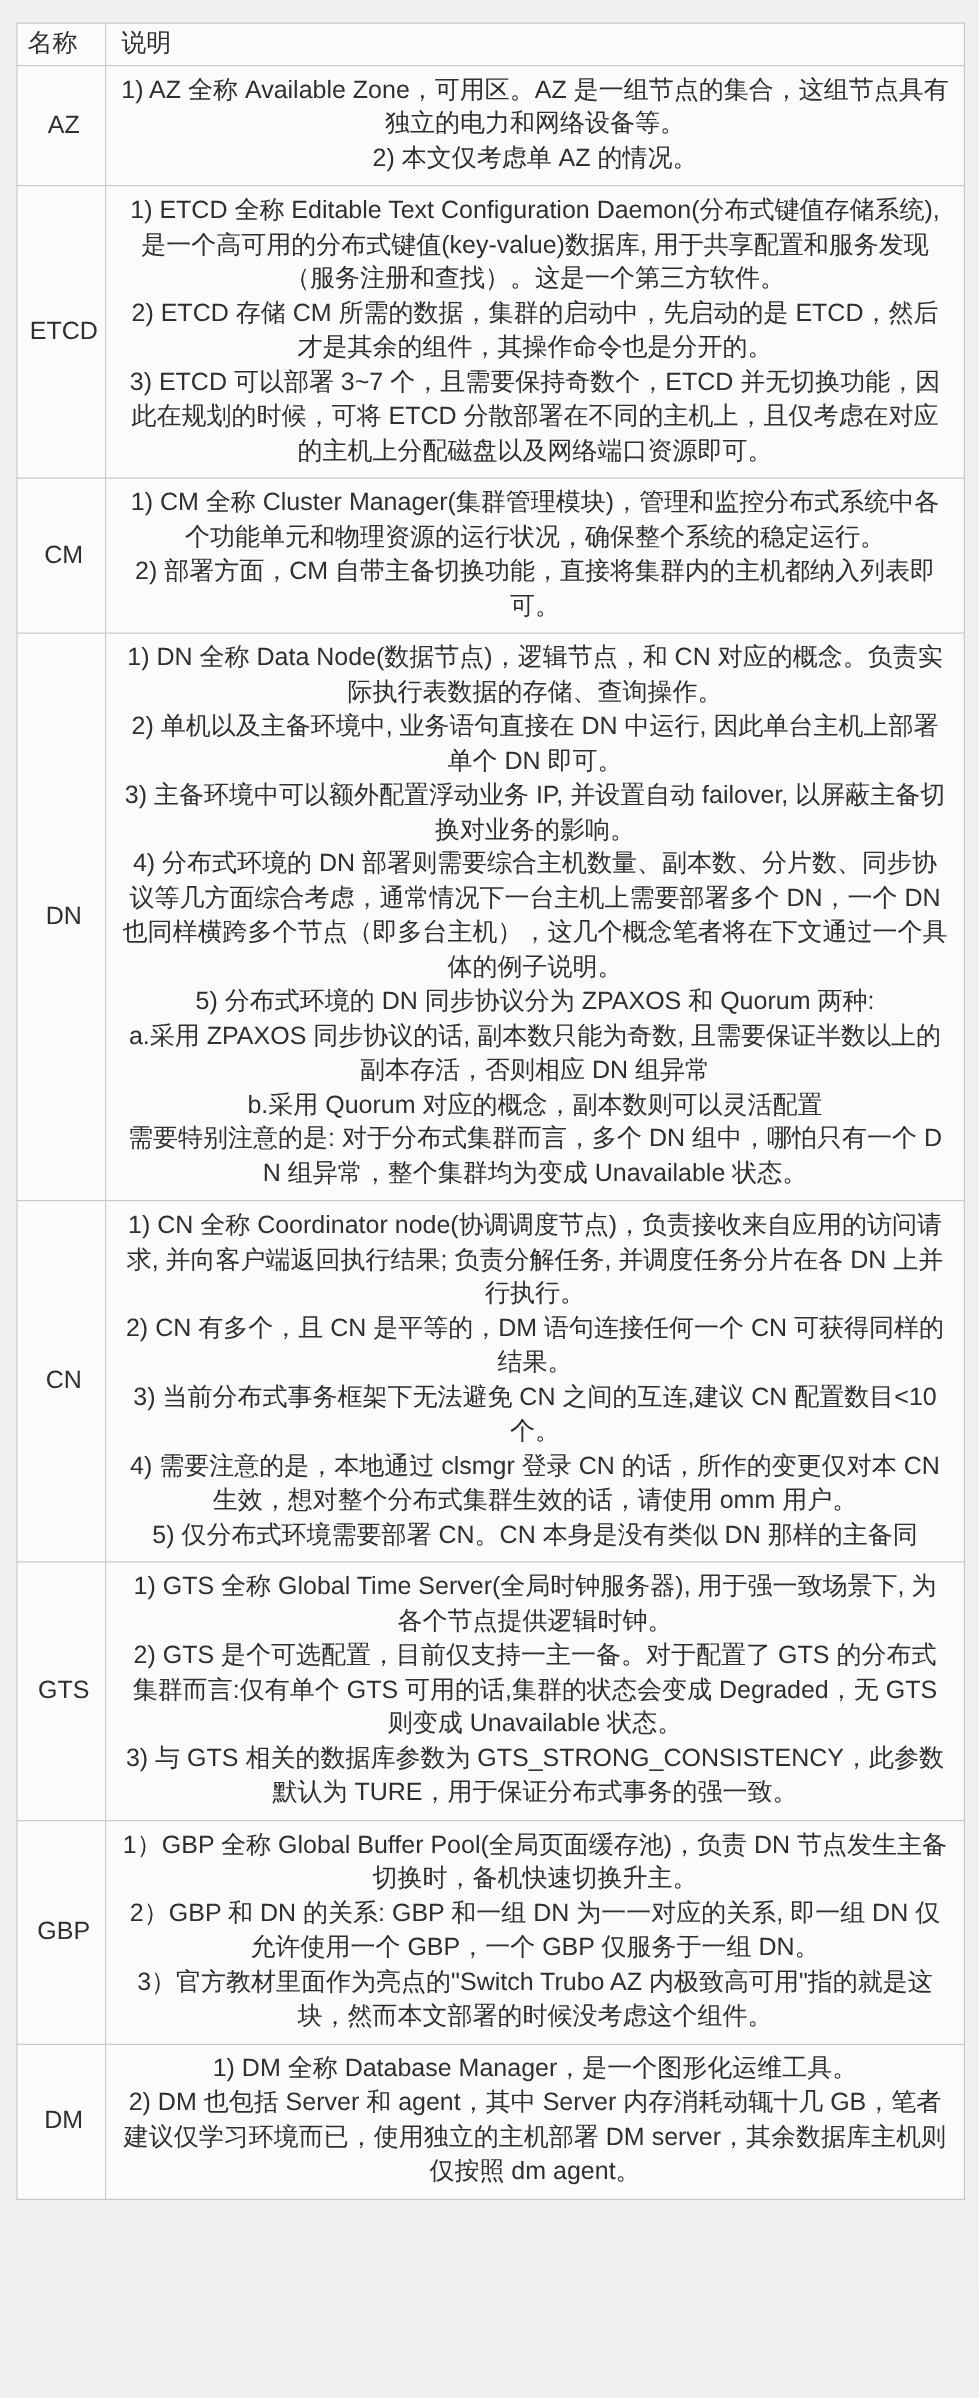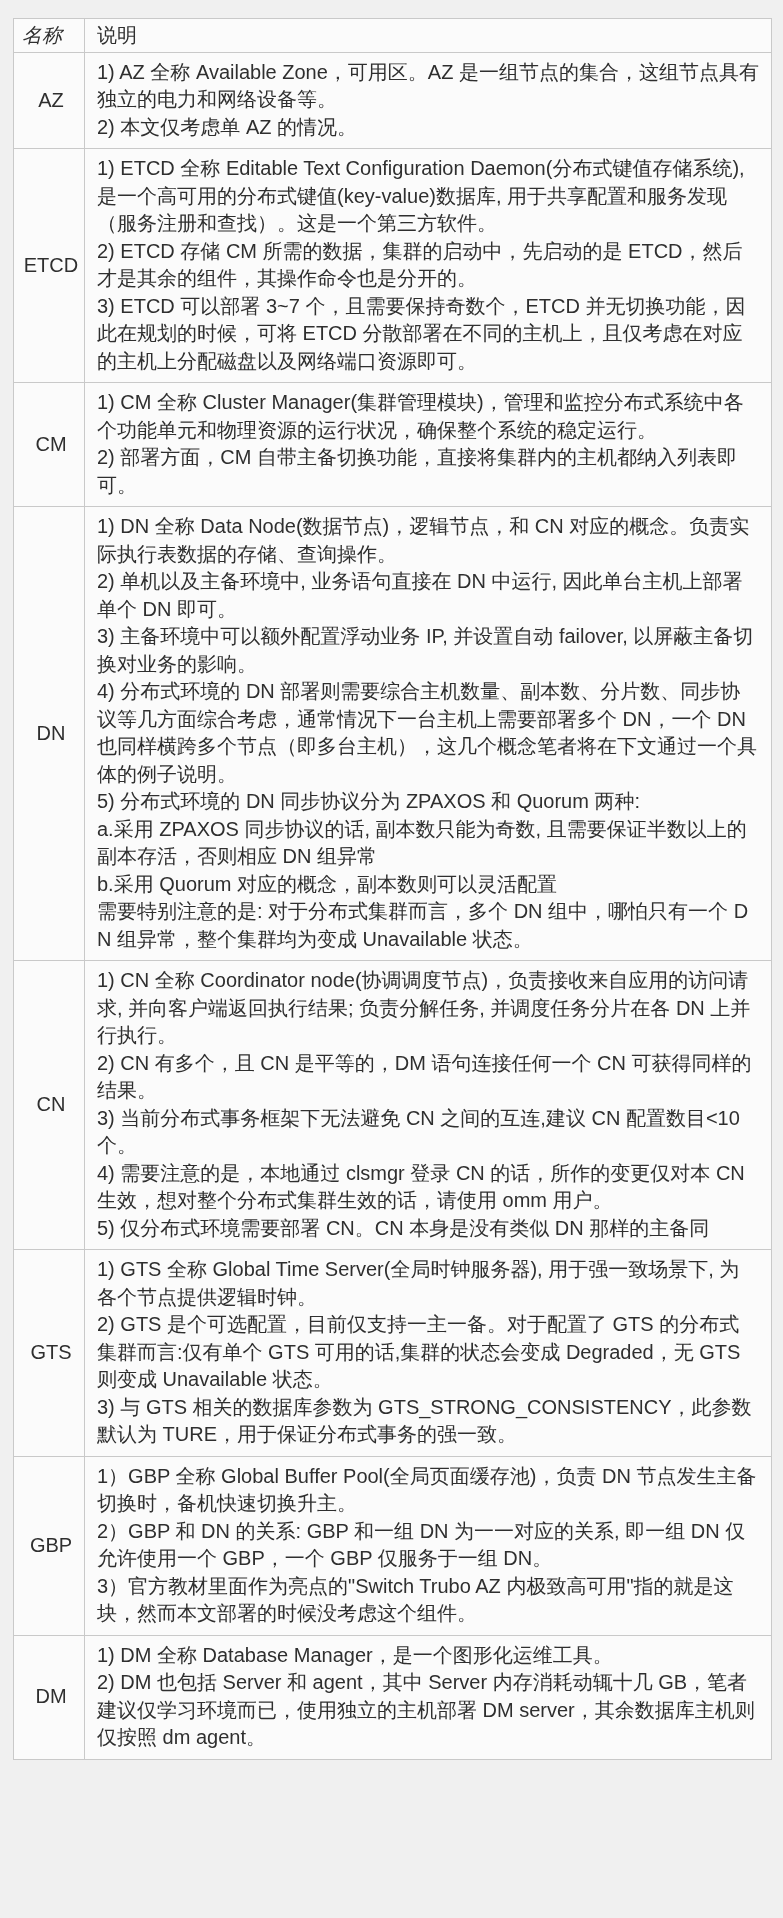--- a/index.html
+++ b/index.html
@@ -36,31 +36,32 @@
   table.component-table td {
     border: 1px solid var(--border);
   }
   th.header-cell {
     font-weight: normal;
     text-align: left;
     padding: 3px 8px 2px 8px;
     height: 33px;
     color: var(--text);
   }
-  th.header-cell.name-col { padding-left: 8px; font-style: italic; }
+  th.header-cell.name-col { padding-left: 8px; }
   th.header-cell.desc-col { padding-left: 12px; }
   td.name-cell {
     vertical-align: middle;
     text-align: center;
     padding: 4px 4px 4px 8px;
     word-break: break-all;
   }
   td.desc-cell {
     vertical-align: top;
     padding: 6px 12px 7px 12px;
+    text-align: center;
   }
   .desc-line {
     word-break: break-all;
     overflow-wrap: break-word;
   }
 </style>
 </head>
 <body>
 
 <div class="table-wrap">

